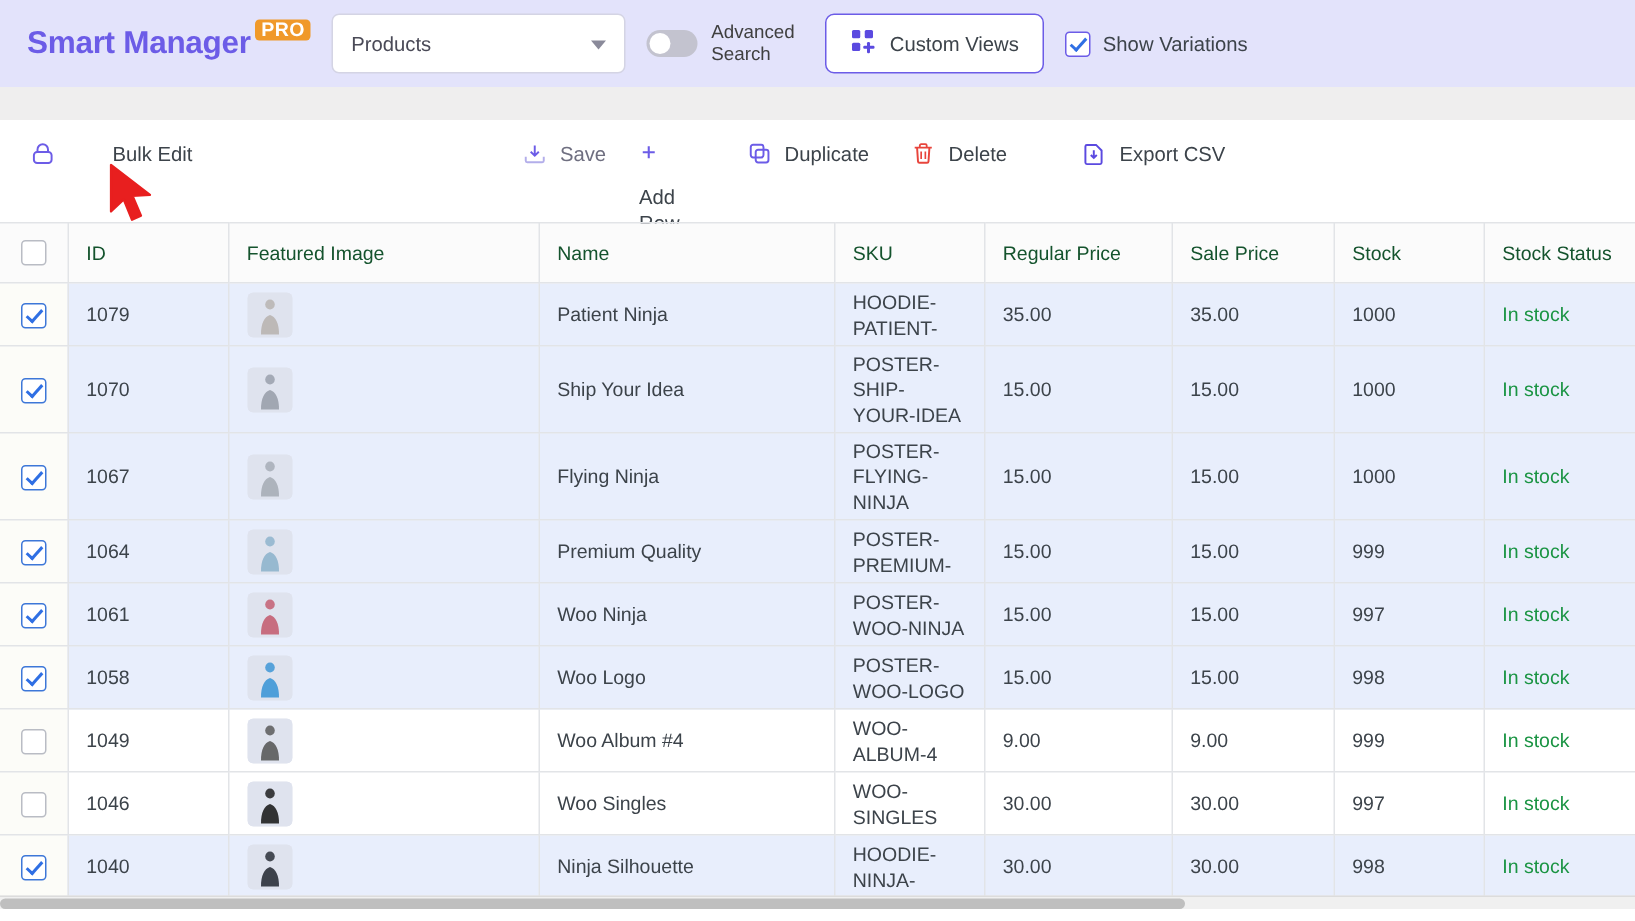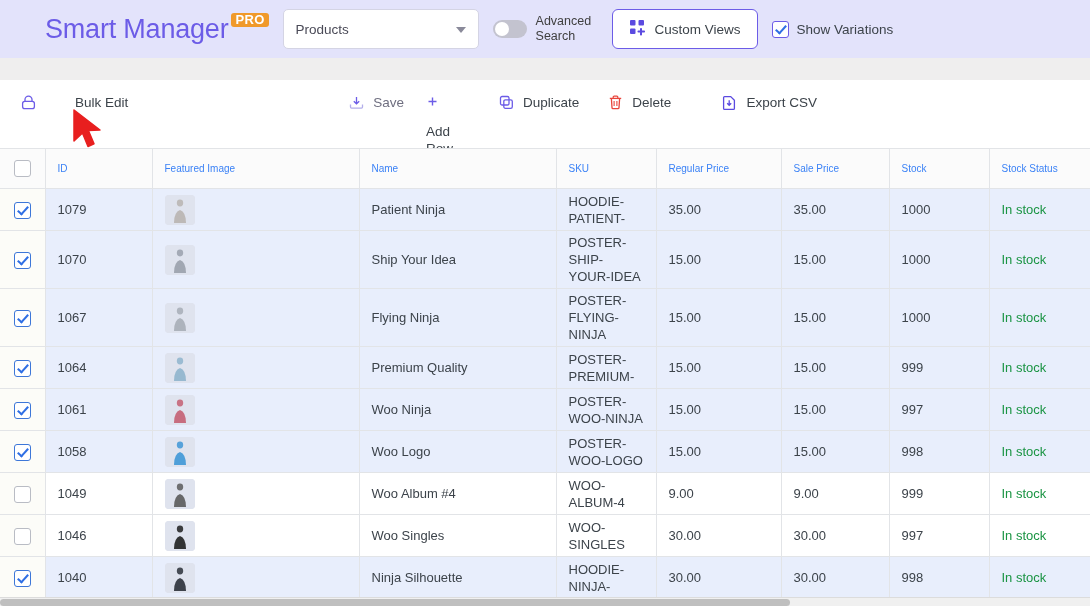--- a/index.html
+++ b/index.html
@@ -12,22 +12,22 @@
   }
   .app { width:1090px; height:614px; position:relative; overflow:hidden; }
 
   
   .topbar {
     height:58px; background:#e3e3fb; display:flex; align-items:center;
     padding:0 10px 0 18px; gap:14px; position:relative;
   }
   .brand { display:flex; align-items:flex-start; gap:3px; flex:0 0 auto; }
   .brand-title {
-    font-size:27px; font-weight:normal; color:#6c5ce7; letter-spacing:-0.2px;
-    line-height:24px; white-space:nowrap;margin-left:27px;
+    font-size:21px; font-weight:bold; color:#6c5ce7; letter-spacing:-0.2px;
+    line-height:24px; white-space:nowrap;
   }
   .pro-badge {
     background:#f0992a; color:#ffffff; font-size:13px; font-weight:bold;
     padding:1px 4px 2px 4px; border-radius:3px; line-height:11px;
     position:relative; top:-4px; letter-spacing:0.3px;
   }
 
   .select-wrap { position:relative; flex:0 0 196px; }
   .select-box {
     width:196px; height:40px; background:#fff; border:1px solid #d4d4e4;
@@ -105,21 +105,21 @@
   .cursor-arrow { position:absolute; left:72px; top:28px; pointer-events:none; }
 
   
   .table-wrap { position:relative; width:1090px; height:458px; overflow:hidden; }
   table.grid { border-collapse:collapse; width:1090px; table-layout:fixed; }
   table.grid th, table.grid td {
     border-right:1px solid #e2e4e7; border-bottom:1px solid #e2e4e7;
     text-align:left; vertical-align:middle; font-weight:normal;
   }
   table.grid thead th {
-    background:#fbfbfb; height:40px; font-size:10px; color:#3b82f6;
+    background:#fbfbfb; height:40px; font-size:13px; color:#14532d;
     padding:0 12px; border-top:1px solid #e2e4e7;
   }
   thead th.col-cbx { padding:0; text-align:center; }
   table.grid tbody td {
     height:42px; font-size:13px; color:#3c434a; padding:3px 12px;
     line-height:17px; word-break:break-word;
   }
   tbody tr.sel td { background:#e8eefc; }
   tbody tr.sel td.col-cbx { background:#fcfcf8; }
   tbody tr td.col-cbx { background:#fcfcf8; text-align:center; padding:0; }

